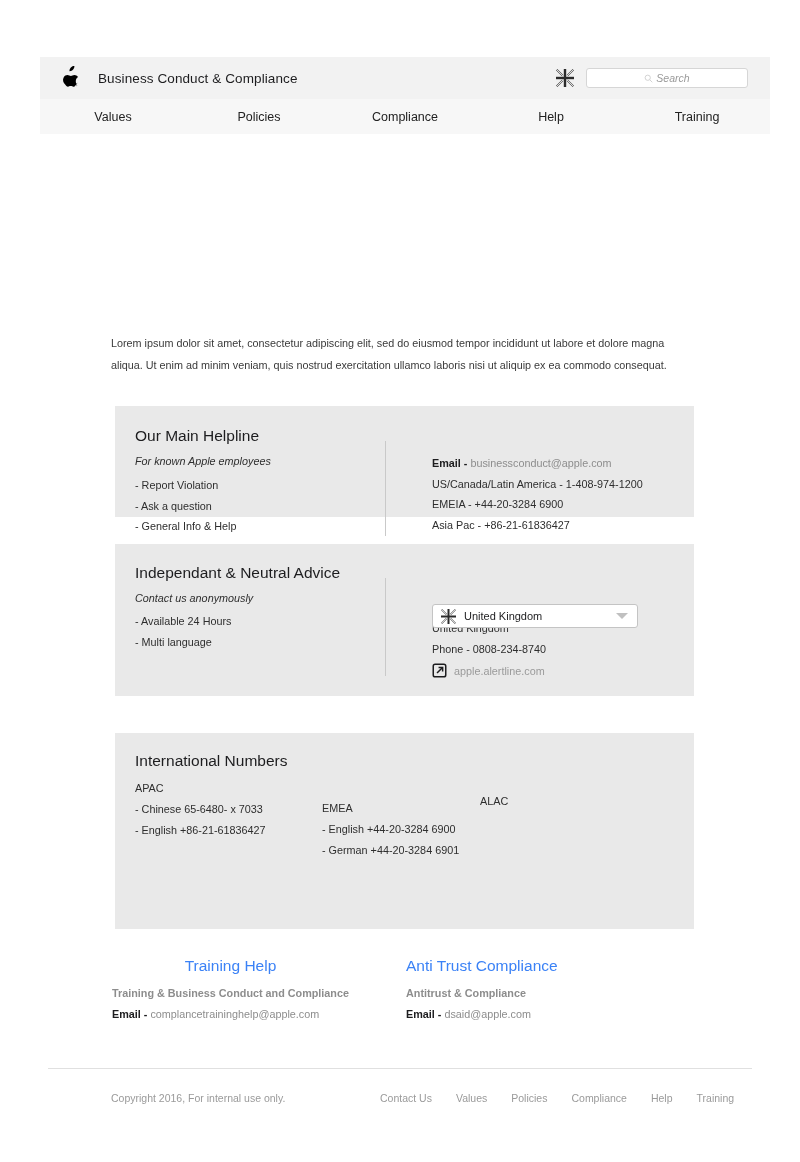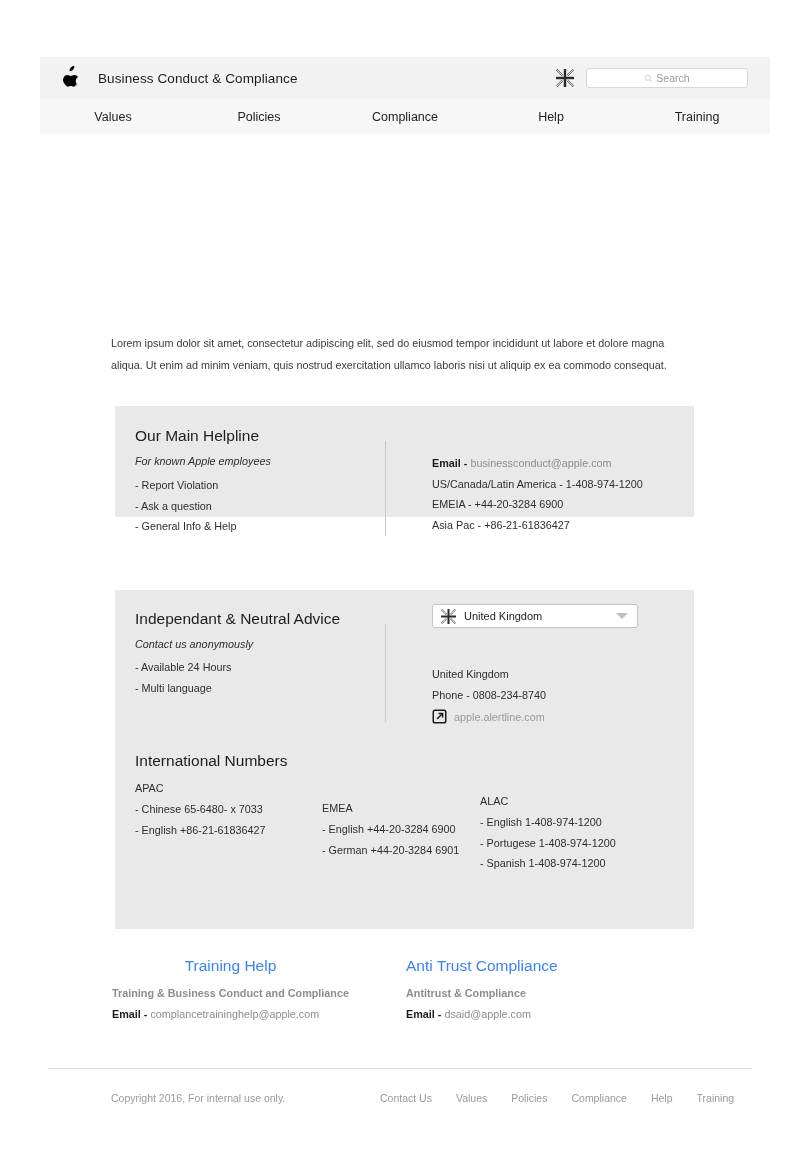--- a/index.html
+++ b/index.html
@@ -28,21 +28,21 @@
     margin-left: auto; margin-right: 22px; display: flex; align-items: center; gap: 12px;
   }
   .flag-icon-hdr { width: 18px; height: 18px; display: block; }
   .search-box {
     width: 162px; height: 20px; background: #ffffff; border: 1px solid #d6d6d6;
     border-radius: 3px; display: flex; align-items: center; justify-content: center;
     position: relative;
   }
   .search-inner { display: flex; align-items: center; gap: 3px; }
   .search-glyph { width: 9px; height: 9px; display: block; opacity: .45; }
-  .search-ph { font-size: 10.5px; color: #9a9a9a; }
+  .search-ph { font-size: 10.5px; color: #9a9a9a; font-style: italic; }
 
   
   .nav-bar {
     position: absolute; left: 40px; top: 99px; width: 730px; height: 35px;
     background: #f7f7f7;
     display: flex; align-items: center;
   }
   .nav-item {
     flex: 1; text-align: center; font-size: 12.5px; color: #222; cursor: pointer;
   }
@@ -62,21 +62,21 @@
   .intro {
     position: absolute; left: 111px; top: 332px; width: 580px;
     font-size: 10.8px; line-height: 22px; color: #3a3a3a;
   }
 
   
   .card {
     position: absolute; left: 115px; width: 579px; background: #e9e9e9;
   }
   #card-main  { top: 406px; height: 111px; }
-  #card-advice{ top: 590px; height: 184px; }
+  #card-advice{ top: 544px; height: 152px; }
   #card-intl  { top: 733px; height: 196px; }
 
   .card-title {
     position: absolute; left: 20px; font-size: 15.5px; font-weight: 400; color: #1d1d1f;
   }
   #card-main  .card-title { top: 21px; }
   #card-advice .card-title { top: 20px; }
   #card-intl  .card-title { top: 19px; }
 
   .card-sub {
@@ -263,25 +263,20 @@
     <div class="intl-col" style="left:207px; top:69px">
       <div class="intl-head">EMEA</div>
       <ul>
         <li>- English +44-20-3284 6900</li>
         <li>- German +44-20-3284 6901</li>
       </ul>
     </div>
 
     <div class="intl-col" style="left:365px; top:62px">
       <div class="intl-head">ALAC</div>
-      <ul>
-        <li>- English 1-408-974-1200</li>
-        <li>- Portugese  1-408-974-1200</li>
-        <li>- Spanish  1-408-974-1200</li>
-      </ul>
     </div>
   </div>
 
   <div class="info-block" id="info-training">
     <div class="info-title">Training Help</div>
     <div class="info-desc">Training &amp; Business Conduct and Compliance</div>
     <div class="info-email">
       <span class="lbl-bold">Email -</span>
       <span class="muted">complancetraininghelp@apple.com</span>
     </div>

